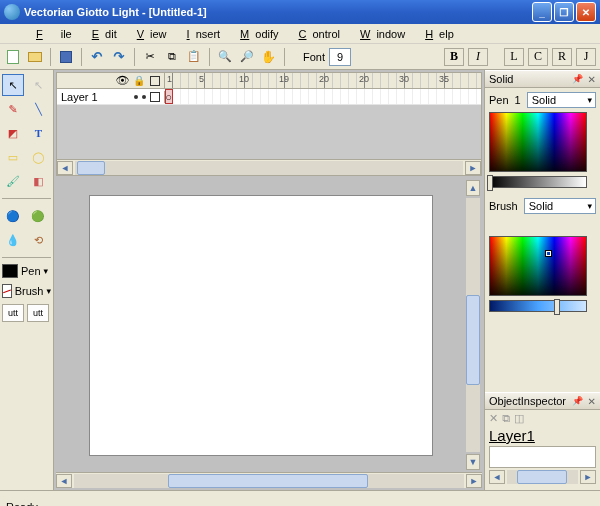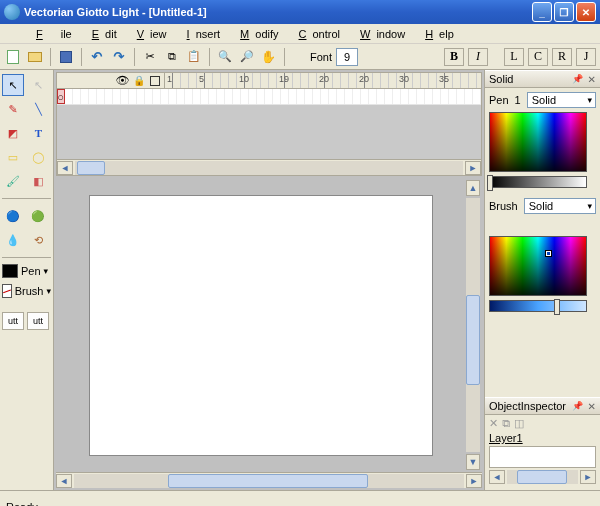--- a/index.html
+++ b/index.html
@@ -12,40 +12,40 @@
   .winbtn.min, .winbtn.max { background: linear-gradient(to bottom, #6fa8f0, #3468c0); }
   .winbtn.close { background: linear-gradient(to bottom, #f08060, #d04010); }
 
   .menubar { height: 20px; background: #ece9d8; display: flex; align-items: center; padding: 0 6px; gap: 2px; border-bottom: 1px solid #d4d0c8; }
   .menubar span { padding: 2px 6px; }
   .menubar .u { text-decoration: underline; }
 
   .toolbar { height: 26px; background: #ece9d8; border-bottom: 1px solid #aca899; display: flex; align-items: center; padding: 0 4px; gap: 4px; }
   .tbtn { width: 18px; height: 18px; display: flex; align-items: center; justify-content: center; border: 1px solid transparent; }
   .sep { width: 1px; height: 18px; background: #aca899; margin: 0 2px; }
-  .font-label { margin-left: 19px; }
+  .font-label { margin-left: 12px; }
   .font-select { width: 90px; height: 18px; border: 1px solid #7f9db9; background: #fff; display: flex; align-items: center; padding: 0 4px; position: relative; }
   .font-select::after { content: "▾"; position: absolute; right: 3px; font-size: 9px; color:#333;}
   .size-box { width: 22px; height: 18px; border: 1px solid #7f9db9; background: #fff; display: flex; align-items: center; justify-content: center; }
   .fmtbtn { width: 20px; height: 18px; border: 1px solid #aca899; background: #ece9d8; display: flex; align-items: center; justify-content: center; font-family: "Times New Roman", serif; font-size: 12px; }
 
   .main { display: flex; height: calc(506px - 24px - 20px - 26px - 16px); }
   .toolbox { width: 54px; background: #ece9d8; border-right: 1px solid #aca899; padding: 4px 2px; }
   .toolgrid { display: grid; grid-template-columns: 1fr 1fr; gap: 2px; }
   .tool { width: 22px; height: 22px; display: flex; align-items: center; justify-content: center; border: 1px solid transparent; }
   .tool.sel { border: 1px solid #3a74c2; background: #cde0f7; }
   .toolsep { height: 1px; background: #aca899; margin: 6px 0; }
   .swatch-row { display:flex; align-items:center; gap:3px; margin-top:6px;}
   .swatch { width: 16px; height: 14px; border: 1px solid #555; }
   .swatch.black{background:#000;}
   .swatch.none{background:#fff; position:relative;}
   .swatch.none::after{content:"";position:absolute;left:0;right:0;top:50%;border-top:1px solid #c00;transform:rotate(-20deg);}
   .dd{font-size:9px;}
   .minibtns{display:flex;gap:3px;margin-top:6px;}
-  .minibtn{width:22px;height:18px;border:1px solid #aca899;background:#fdfdfd;display:flex;align-items:center;justify-content:center;font-size:9px;margin-top:8px;}
+  .minibtn{width:22px;height:18px;border:1px solid #aca899;background:#fdfdfd;display:flex;align-items:center;justify-content:center;font-size:9px;}
 
   .center { flex: 1; display: flex; flex-direction: column; background: #c0c0c0; }
   .timeline { height: 104px; background:#fff; border:1px solid #aca899; margin:2px; display:flex; flex-direction:column;}
   .timeline-head{height:16px;background:#ece9d8;display:flex;align-items:center;border-bottom:1px solid #aca899;}
   .layercol{width:108px;border-right:1px solid #aca899;height:100%;display:flex;align-items:center;justify-content:flex-end;gap:4px;padding:0 4px;}
   .ruler-wrap{flex:1;position:relative;overflow:hidden;height:100%;}
   .ruler{position:absolute;left:0;right:0;top:0;height:16px;display:flex;}
   .tick{flex:0 0 8px;height:100%;border-right:1px solid #ccc;position:relative;}
   .tick.maj{border-right:1px solid #888;}
   .ticklabel{position:absolute;top:1px;left:2px;font-size:9px;color:#555;}
@@ -280,20 +280,28 @@
               </div>
               <div class="tick"></div>
               <div class="tick"></div>
               <div class="tick"></div>
               <div class="tick"></div>
               <div class="tick maj"></div>
             </div>
         </div>
       </div>
       <div class="layer-row">
+        <div class="layer-name">
+          <span>Layer 1</span>
+          <div class="layer-ctrls">
+            <div class="tinydot"></div>
+            <div class="tinydot"></div>
+            <div class="i-box"></div>
+          </div>
+        </div>
         <div class="frames">
           <div class="frame1">○</div>
           <div class="playhead"></div>
         </div>
       </div>
       <div class="timeline-rest"></div>
       <div class="hscroll">
         <div class="hsbtn">◄</div>
         <div class="hstrack">
             <div class="hthumb" style="width:28px;"></div>
@@ -359,21 +367,21 @@
     <div class="panel-title">
       <span>ObjectInspector</span>
       <span class="pin">📌</span>
       <span class="x">✕</span>
     </div>
     <div class="obj-tools">
       <span>✕</span>
       <span>⧉</span>
       <span>◫</span>
     </div>
-    <div style="padding:0 4px;font-size:11px;text-decoration:underline;">Layer1</div>
+    <div style="padding:0 4px;font-size:15px;text-decoration:underline;">Layer1</div>
     <div class="obj-tree"></div>
     <div class="obj-hs">
       <div class="hsbtn">◄</div>
       <div class="hstrack">
           <div class="hthumb" style="left:10px;width:50px;"></div>
         </div>
       <div class="hsbtn">►</div>
     </div>
   </div>
 </div>

